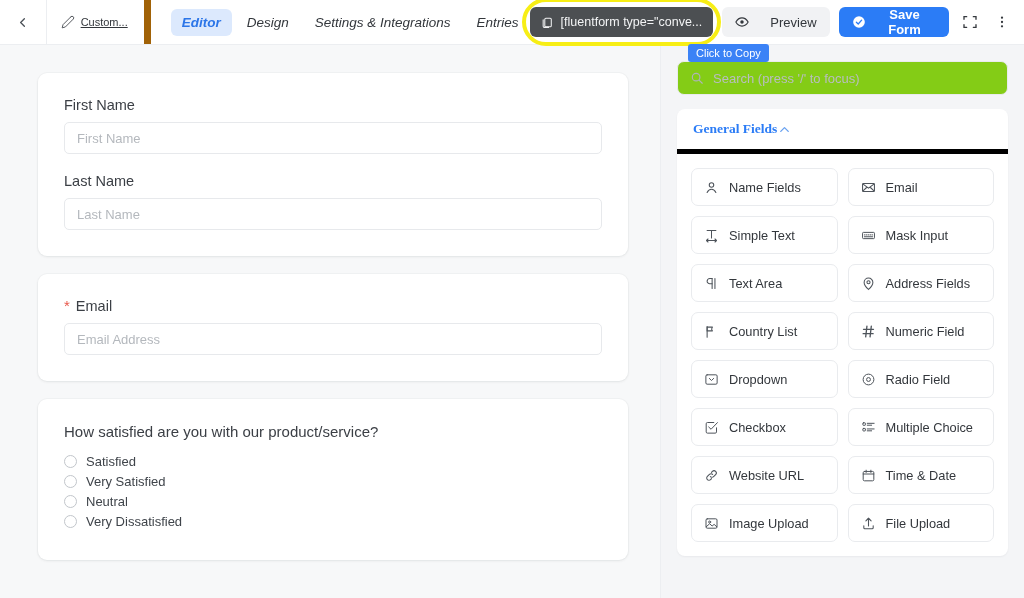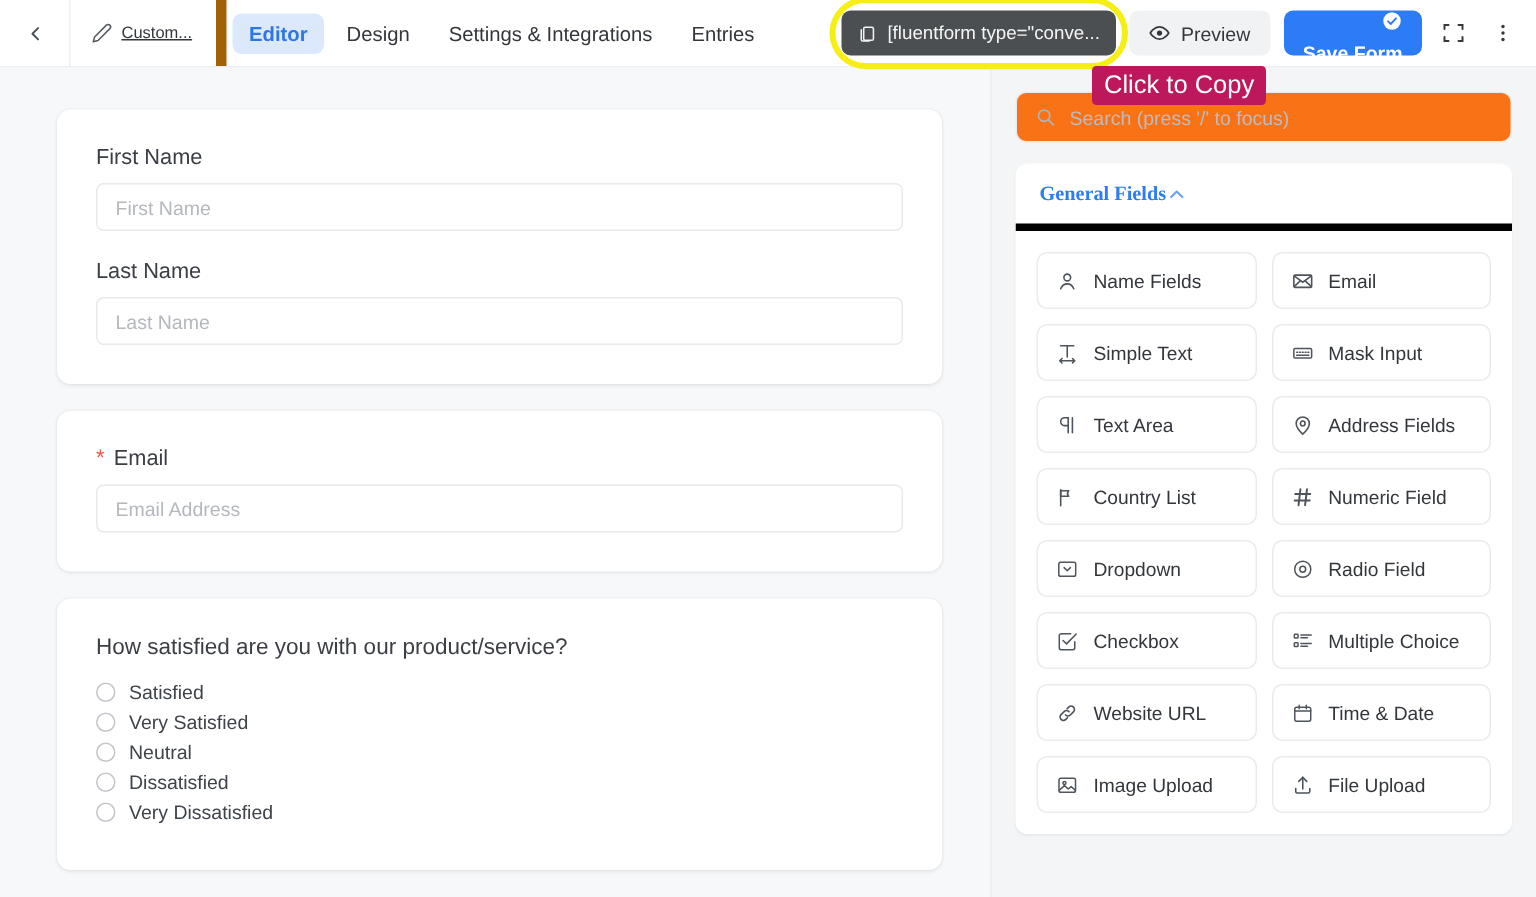--- a/index.html
+++ b/index.html
@@ -26,21 +26,21 @@
   }
   .form-title-wrap {
     display: flex; align-items: center; gap: 6px;
     height: 44px; padding: 0 16px 0 14px;
     border-left: 1px solid #eceef1;
     border-right: 7px solid #a16207;
     color: #33373c; font-size: 11px; text-decoration: underline;
   }
   .form-title-wrap .pencil { color: #55595f; display: flex; }
 
-  .main-tabs { display: flex; align-items: flex-start; gap: 4px; margin-left: 4px; }
+  .main-tabs { display: flex; align-items: flex-start; gap: 4px; margin-left: 20px; font-style: italic; }
   .main-tab {
     font-size: 13.5px; color: #33373c;
     padding: 6px 11px; border-radius: 6px; cursor: pointer;
     white-space: nowrap;
   }
   .main-tab.active { background: #dce9fd; color: #2c76e8; font-weight: 600; }
 
   .topbar-right {
     margin-left: auto; display: flex; align-items: center;
     gap: 9px; padding-right: 10px;
@@ -55,43 +55,43 @@
   }
   .shortcode-pill .sc-text {
     overflow: hidden; text-overflow: ellipsis; white-space: nowrap;
   }
   .highlight-ring {
     position: absolute; left: -8px; top: -9px; right: -8px; bottom: -9px;
     border: 4px solid #f7ee15; border-radius: 26px;
     pointer-events: none;
   }
   .preview-btn {
-    display: flex; align-items: center; gap: 7px;
+    display: flex; align-items: center; gap: 21px;
     background: #f1f2f4; color: #33373c;
     font-size: 13px; border-radius: 6px;
     height: 30px; padding: 0 13px; cursor: pointer; border: none;
   }
   .save-btn {
-    display: flex; align-items: flex-end; gap: 7px;
+    display: flex; align-items: center; gap: 7px;
     background: #2b7cf6; color: #ffffff;
     font-size: 13px; font-weight: 600; border-radius: 6px;
-    height: 30px; padding: 0 13px; cursor: pointer; border: none; flex-direction: column;
+    height: 30px; padding: 0 13px; cursor: pointer; border: none;
   }
   .icon-btn {
     width: 24px; height: 28px; display: flex;
     align-items: center; justify-content: center;
     color: #35393e; cursor: pointer;
   }
 
   
   .tooltip {
     position: absolute;
-    left: 728px; top: 44px;
-    background: #be185d; color: #ffffff;
-    font-size: 17px; padding: 3px 8px;
+    left: 688px; top: 44px;
+    background: #3b82f6; color: #ffffff;
+    font-size: 11px; padding: 3px 8px;
     border-radius: 3px; white-space: nowrap;
     z-index: 60;
   }
 
   
   .body-wrap { flex: 1; display: flex; min-height: 0; }
 
   
   .canvas {
     flex: 1; background: #f7f8f9;
@@ -154,21 +154,21 @@
   .ptab.active::after {
     content: ""; position: absolute; left: 0; right: 0; bottom: -1px;
     height: 2.5px; background: #2b7cf6; border-radius: 2px;
   }
   .panel-body {
     flex: 1; overflow: hidden; padding: 16px 16px 0 16px;
     position: relative;
   }
   .search-box {
     display: flex; align-items: center; gap: 9px;
-    background: #f97316; border: 1px solid #e9ebee;
+    background: #84cc16; border: 1px solid #e9ebee;
     border-radius: 7px; height: 34px; padding: 0 12px;
     margin-bottom: 14px;
   }
   .search-box input {
     border: none; outline: none; flex: 1;
     font-size: 13px; color: #2d3136;
     font-family: "Liberation Sans", sans-serif;
     background: transparent;
   }
   .search-box input::placeholder { color: #b9bdc2; }
@@ -324,24 +324,20 @@
         <div class="radio-row">
           <span class="radio-dot"></span>
           <span class="radio-label">Very Satisfied</span>
         </div>
         <div class="radio-row">
           <span class="radio-dot"></span>
           <span class="radio-label">Neutral</span>
         </div>
         <div class="radio-row">
           <span class="radio-dot"></span>
-          <span class="radio-label">Dissatisfied</span>
-        </div>
-        <div class="radio-row">
-          <span class="radio-dot"></span>
           <span class="radio-label">Very Dissatisfied</span>
         </div>
       </div>
     </div>
 
     <div class="panel">
 
 
       <div class="panel-body">
 

